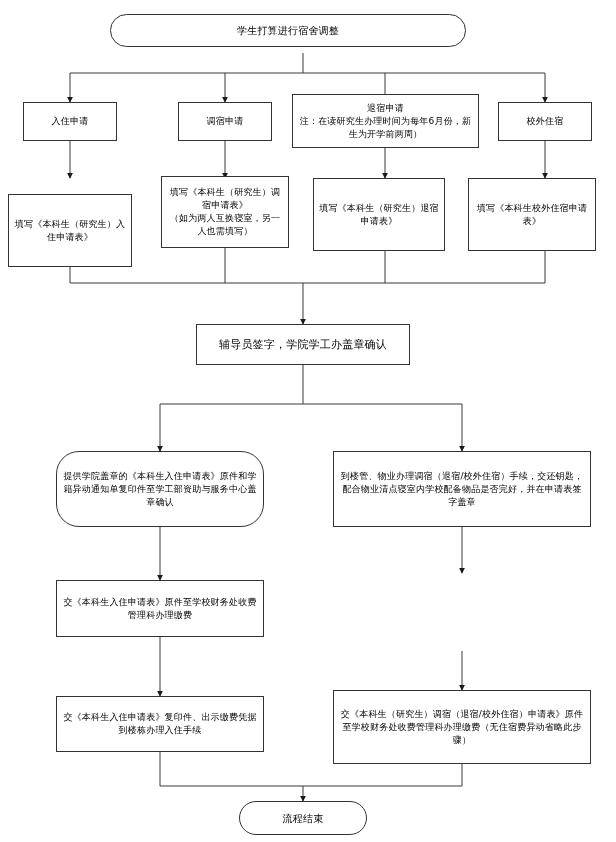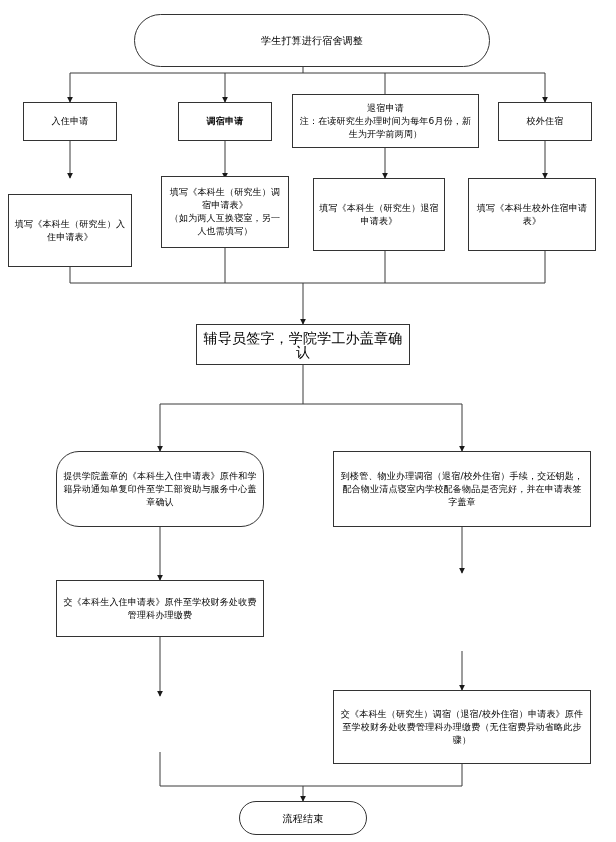--- a/index.html
+++ b/index.html
@@ -42,21 +42,21 @@
   }
   .node.terminator {
     border-radius: 999px;
   }
   .node .txt {
     display: block;
     padding: 0 5px;
     white-space: pre-line;
   }
   .node.lg {
-    font-size: 14px;
+    font-size: 11px;
     line-height: 14px;
   }
   .node.start .txt, .node.end .txt {
     font-size: 10px;
   }
 </style>
 </head>
 <body>
 
 <div id="canvas">
@@ -100,29 +100,29 @@
 
       <path d="M462,527 L462,573" marker-end="url(#arrow)"></path>
       <path d="M462,651 L462,690" marker-end="url(#arrow)"></path>
       <path d="M462,752 L462,786"></path>
 
       <path d="M160,786 L462,786"></path>
       <path d="M303,786 L303,801" marker-end="url(#arrow)"></path>
     </g>
   </svg>
 
-  <div class="node terminator start" style="left:134px; top:14px; width:356px; height:53px;">
+  <div class="node terminator start" style="left:110px; top:14px; width:356px; height:33px;">
     <span class="txt">学生打算进行宿舍调整</span>
   </div>
 
   <div class="node" style="left:23px; top:102px; width:94px; height:39px;">
     <span class="txt">入住申请</span>
   </div>
 
-  <div class="node" style="left:178px; top:102px; width:94px; height:39px;font-weight:bold;">
+  <div class="node" style="left:178px; top:102px; width:94px; height:39px;">
     <span class="txt">调宿申请</span>
   </div>
 
   <div class="node" style="left:292px; top:94px; width:187px; height:54px;">
     <span class="txt">退宿申请
 注：在读研究生办理时间为每年6月份，新生为开学前两周）</span>
   </div>
 
   <div class="node" style="left:498px; top:102px; width:94px; height:39px;">
     <span class="txt">校外住宿</span>
@@ -150,20 +150,23 @@
   </div>
 
   <div class="node" style="left:56px; top:451px; width:208px; height:76px;border-radius:23px;">
     <span class="txt">提供学院盖章的《本科生入住申请表》原件和学籍异动通知单复印件至学工部资助与服务中心盖章确认</span>
   </div>
 
   <div class="node" style="left:56px; top:580px; width:208px; height:57px;">
     <span class="txt">交《本科生入住申请表》原件至学校财务处收费管理科办理缴费</span>
   </div>
 
+  <div class="node" style="left:56px; top:696px; width:208px; height:56px;">
+    <span class="txt">交《本科生入住申请表》复印件、出示缴费凭据到楼栋办理入住手续</span>
+  </div>
 
   <div class="node" style="left:333px; top:451px; width:258px; height:76px;">
     <span class="txt">到楼管、物业办理调宿（退宿/校外住宿）手续，交还钥匙，配合物业清点寝室内学校配备物品是否完好，并在申请表签字盖章</span>
   </div>
 
 
   <div class="node" style="left:333px; top:690px; width:258px; height:74px;">
     <span class="txt">交《本科生（研究生）调宿（退宿/校外住宿）申请表》原件至学校财务处收费管理科办理缴费（无住宿费异动省略此步骤）</span>
   </div>
 

